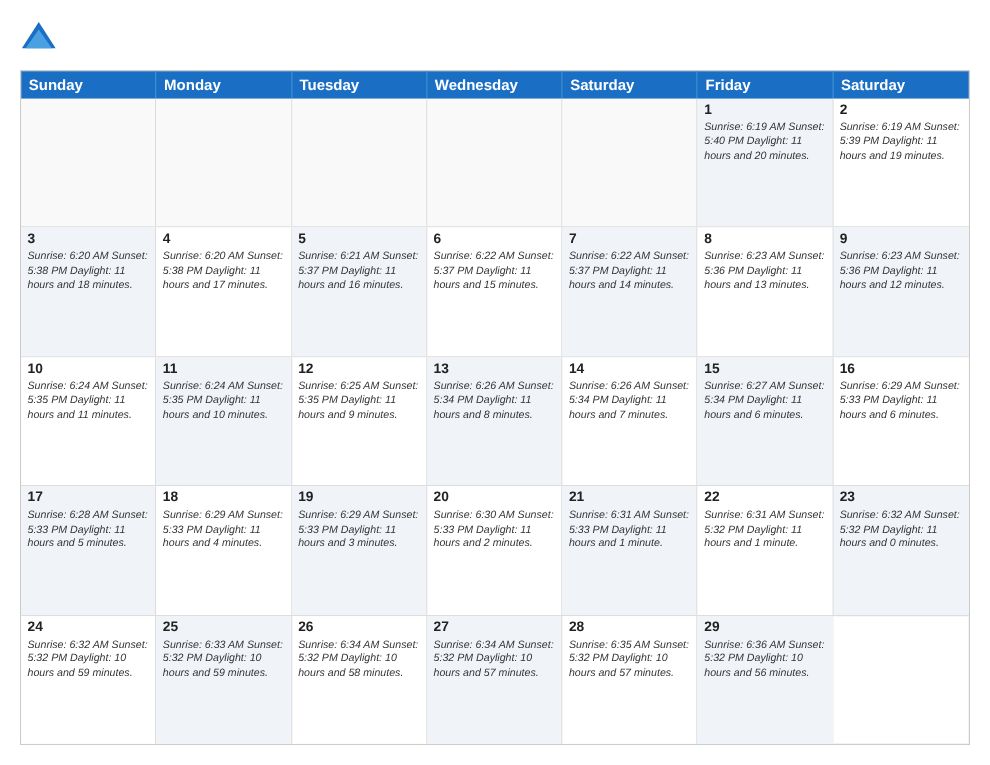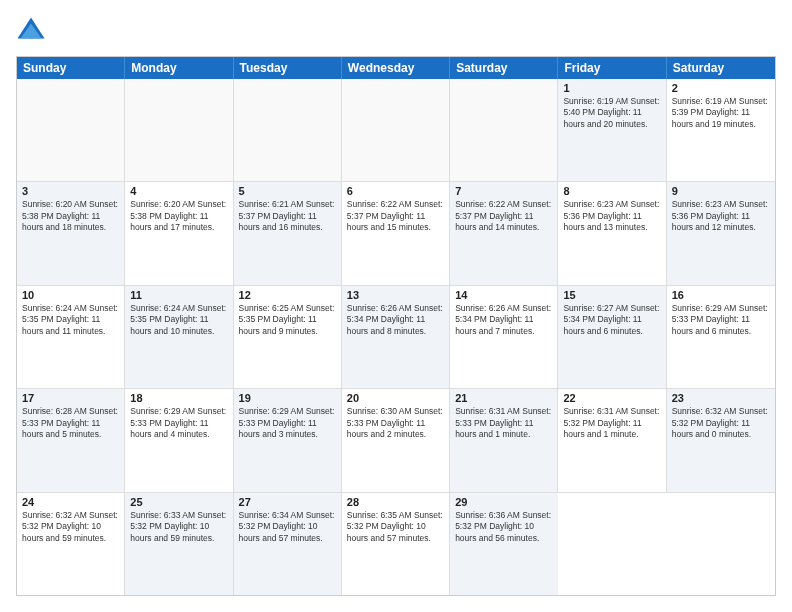--- a/index.html
+++ b/index.html
@@ -98,20 +98,21 @@
     .day-number {
       font-size: 11px;
       font-weight: bold;
       color: #222;
       margin-bottom: 2px;
     }
     .cell-info {
       font-size: 8.5px;
       line-height: 1.35;
       color: #333;
+      font-style: italic;
     }
   </style>
 </head>
 <body>
 
 <div class="page">
   <div class="header">
     <div class="logo">
       <svg class="logo-icon" viewBox="0 0 40 40">
         <polygon points="20,2 38,30 2,30" fill="#1a6fc4"></polygon>
@@ -296,20 +297,26 @@
             <div class="cell-info">Sunrise: 6:32 AM
 Sunset: 5:32 PM
 Daylight: 10 hours and 59 minutes.</div>
           </div>
           <div class="cal-cell shaded">
             <div class="day-number">25</div>
             <div class="cell-info">Sunrise: 6:33 AM
 Sunset: 5:32 PM
 Daylight: 10 hours and 59 minutes.</div>
           </div>
+          <div class="cal-cell">
+            <div class="day-number">26</div>
+            <div class="cell-info">Sunrise: 6:34 AM
+Sunset: 5:32 PM
+Daylight: 10 hours and 58 minutes.</div>
+          </div>
           <div class="cal-cell shaded">
             <div class="day-number">27</div>
             <div class="cell-info">Sunrise: 6:34 AM
 Sunset: 5:32 PM
 Daylight: 10 hours and 57 minutes.</div>
           </div>
           <div class="cal-cell">
             <div class="day-number">28</div>
             <div class="cell-info">Sunrise: 6:35 AM
 Sunset: 5:32 PM

